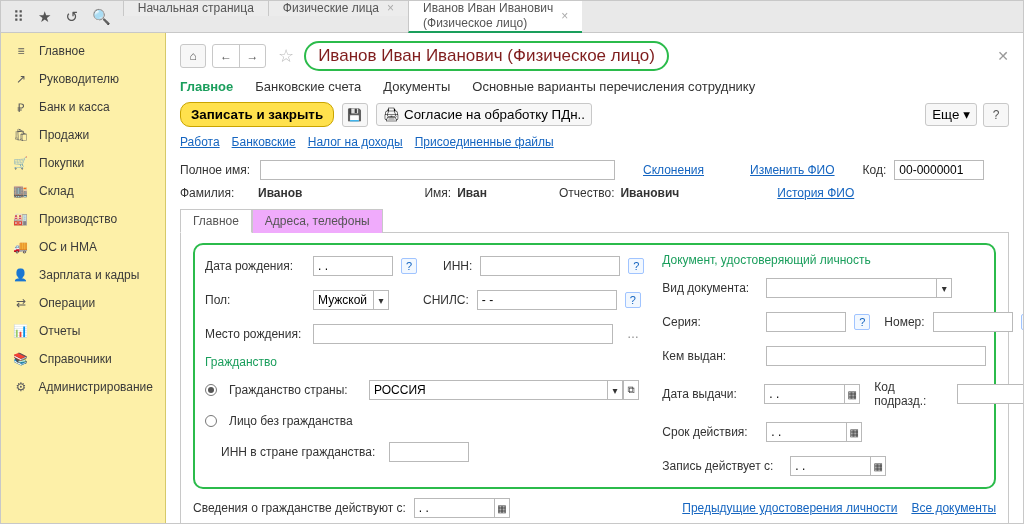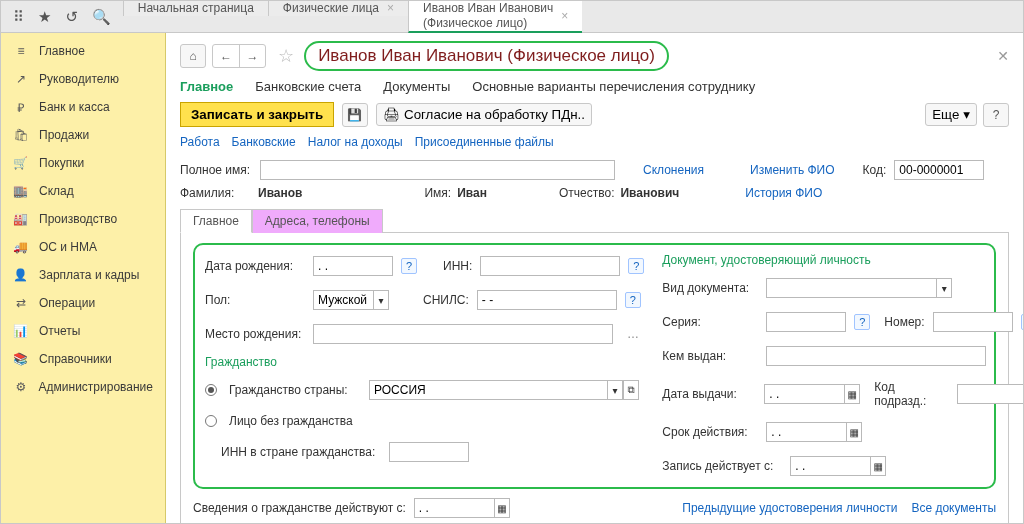--- a/index.html
+++ b/index.html
@@ -24,23 +24,23 @@
   .sqbtn{width:26px;height:24px;border:1px solid #c8c8c8;background:#f7f7f7;border-radius:3px;display:inline-flex;align-items:center;justify-content:center;color:#555;font-size:12px}
   .sqgrp{display:inline-flex;border:1px solid #c8c8c8;border-radius:3px;overflow:hidden}
   .sqgrp span{width:26px;height:22px;display:inline-flex;align-items:center;justify-content:center;color:#555;font-size:12px}
   .sqgrp span+span{border-left:1px solid #c8c8c8}
   .star{color:#bababa;font-size:18px;margin:0 4px 0 6px}
   .pgtitle{font-size:17px;color:#7f1d1d;border:2px solid #2bbb4b;border-radius:20px;padding:3px 12px}
   .closeX{margin-left:auto;color:#999;font-size:14px}
   .subnav{display:flex;gap:22px;padding:8px 0 6px 0;color:#333;font-size:13px}
   .subnav .on{color:#1a9e5c;font-weight:bold}
   .cmdrow{display:flex;align-items:center;gap:8px;padding:2px 0 8px 0}
-  .ybtn{background:#ffe14d;border:1px solid #c9a400;padding:4px 10px;font-weight:bold;border-radius:0}
+  .ybtn{background:#ffe14d;border:1px solid #c9a400;padding:4px 10px;font-weight:bold;border-radius:10px}
   .linksrow{display:flex;gap:12px;padding:0 0 8px 0}
-  .lnk{color:#1565c0;cursor:pointer}
+  .lnk{color:#1565c0;text-decoration:underline;cursor:pointer}
   .frmrow{display:flex;align-items:center;gap:8px;padding:3px 0}
   .lbl{color:#333}
   input[type=text]{border:1px solid #b9b9b9;height:20px;padding:1px 4px;font-size:12px;background:#fff}
   .fio-input{width:355px;height:22px;border:1.5px solid #e2a300;background:#3b73c9;color:#fff;padding:2px 6px}
   .q{display:inline-flex;width:16px;height:16px;border:1px solid #a0c4ff;background:#f2f8ff;color:#1565c0;border-radius:2px;align-items:center;justify-content:center;font-size:11px}
   .intabs{display:flex;margin-top:6px}
   .intab{border:1px solid #c8c8c8;border-bottom:none;padding:4px 12px;background:#f0abfc;color:#555;font-size:12px}
   .intab.on{background:#fff;border-bottom:1px solid #fff;position:relative;z-index:2}
   .detail{border:1px solid #c8c8c8;border-top:1px solid #c8c8c8;padding:10px 12px 4px 12px;margin-top:-1px}
   .green-outline{border:2px solid #2bbb4b;border-radius:10px;padding:8px 10px;display:flex;gap:18px}
@@ -180,21 +180,21 @@
         </div>
         <div class="frmrow" style="gap:6px">
           <span class="lbl" style="width:72px">Фамилия:</span>
           <b>Иванов</b>
           <span style="width:110px"></span>
           <span class="lbl">Имя:</span>
           <b>Иван</b>
           <span style="width:60px"></span>
           <span class="lbl">Отчество:</span>
           <b>Иванович</b>
-          <span class="rt" style="margin-left:60px">
+          <span class="rt" style="margin-left:92px">
               <span class="lnk">История ФИО</span>
             </span>
         </div>
         <div class="intabs" id="intabs">
             <div class="intab on">Главное</div>
             <div class="intab">Адреса, телефоны</div>
           </div>
         <div class="detail">
           <div class="green-outline">
             <div class="col">

